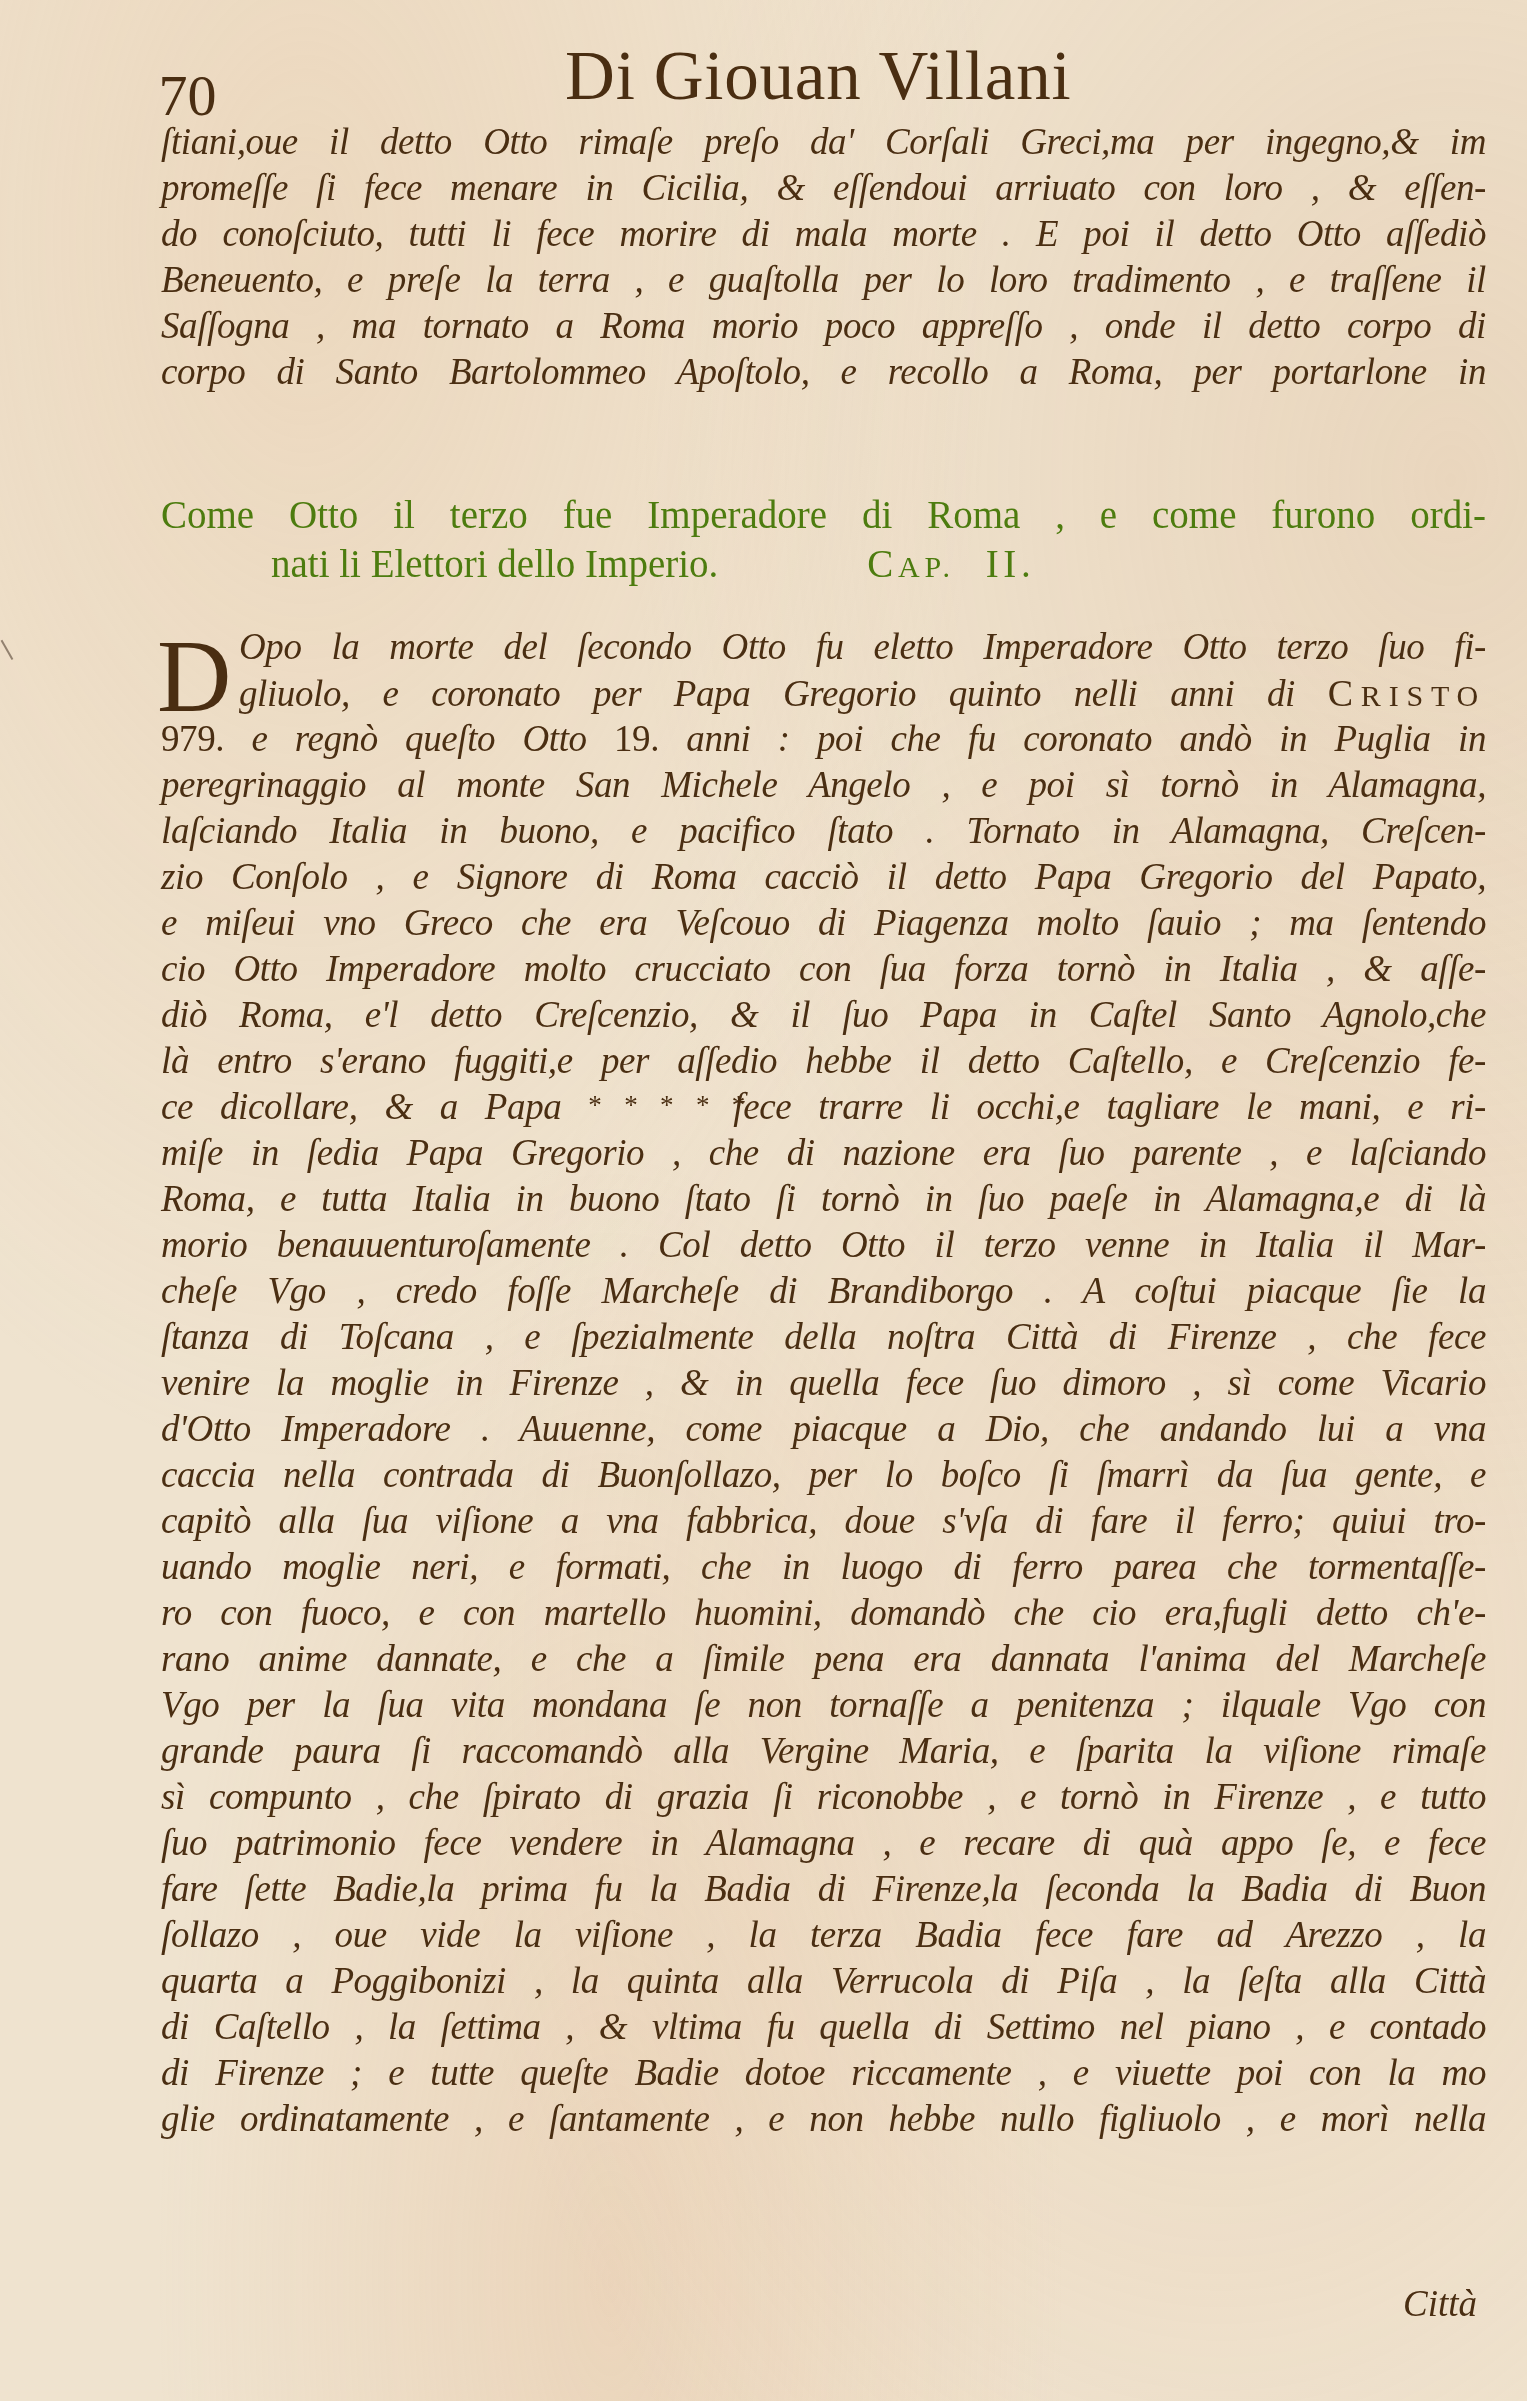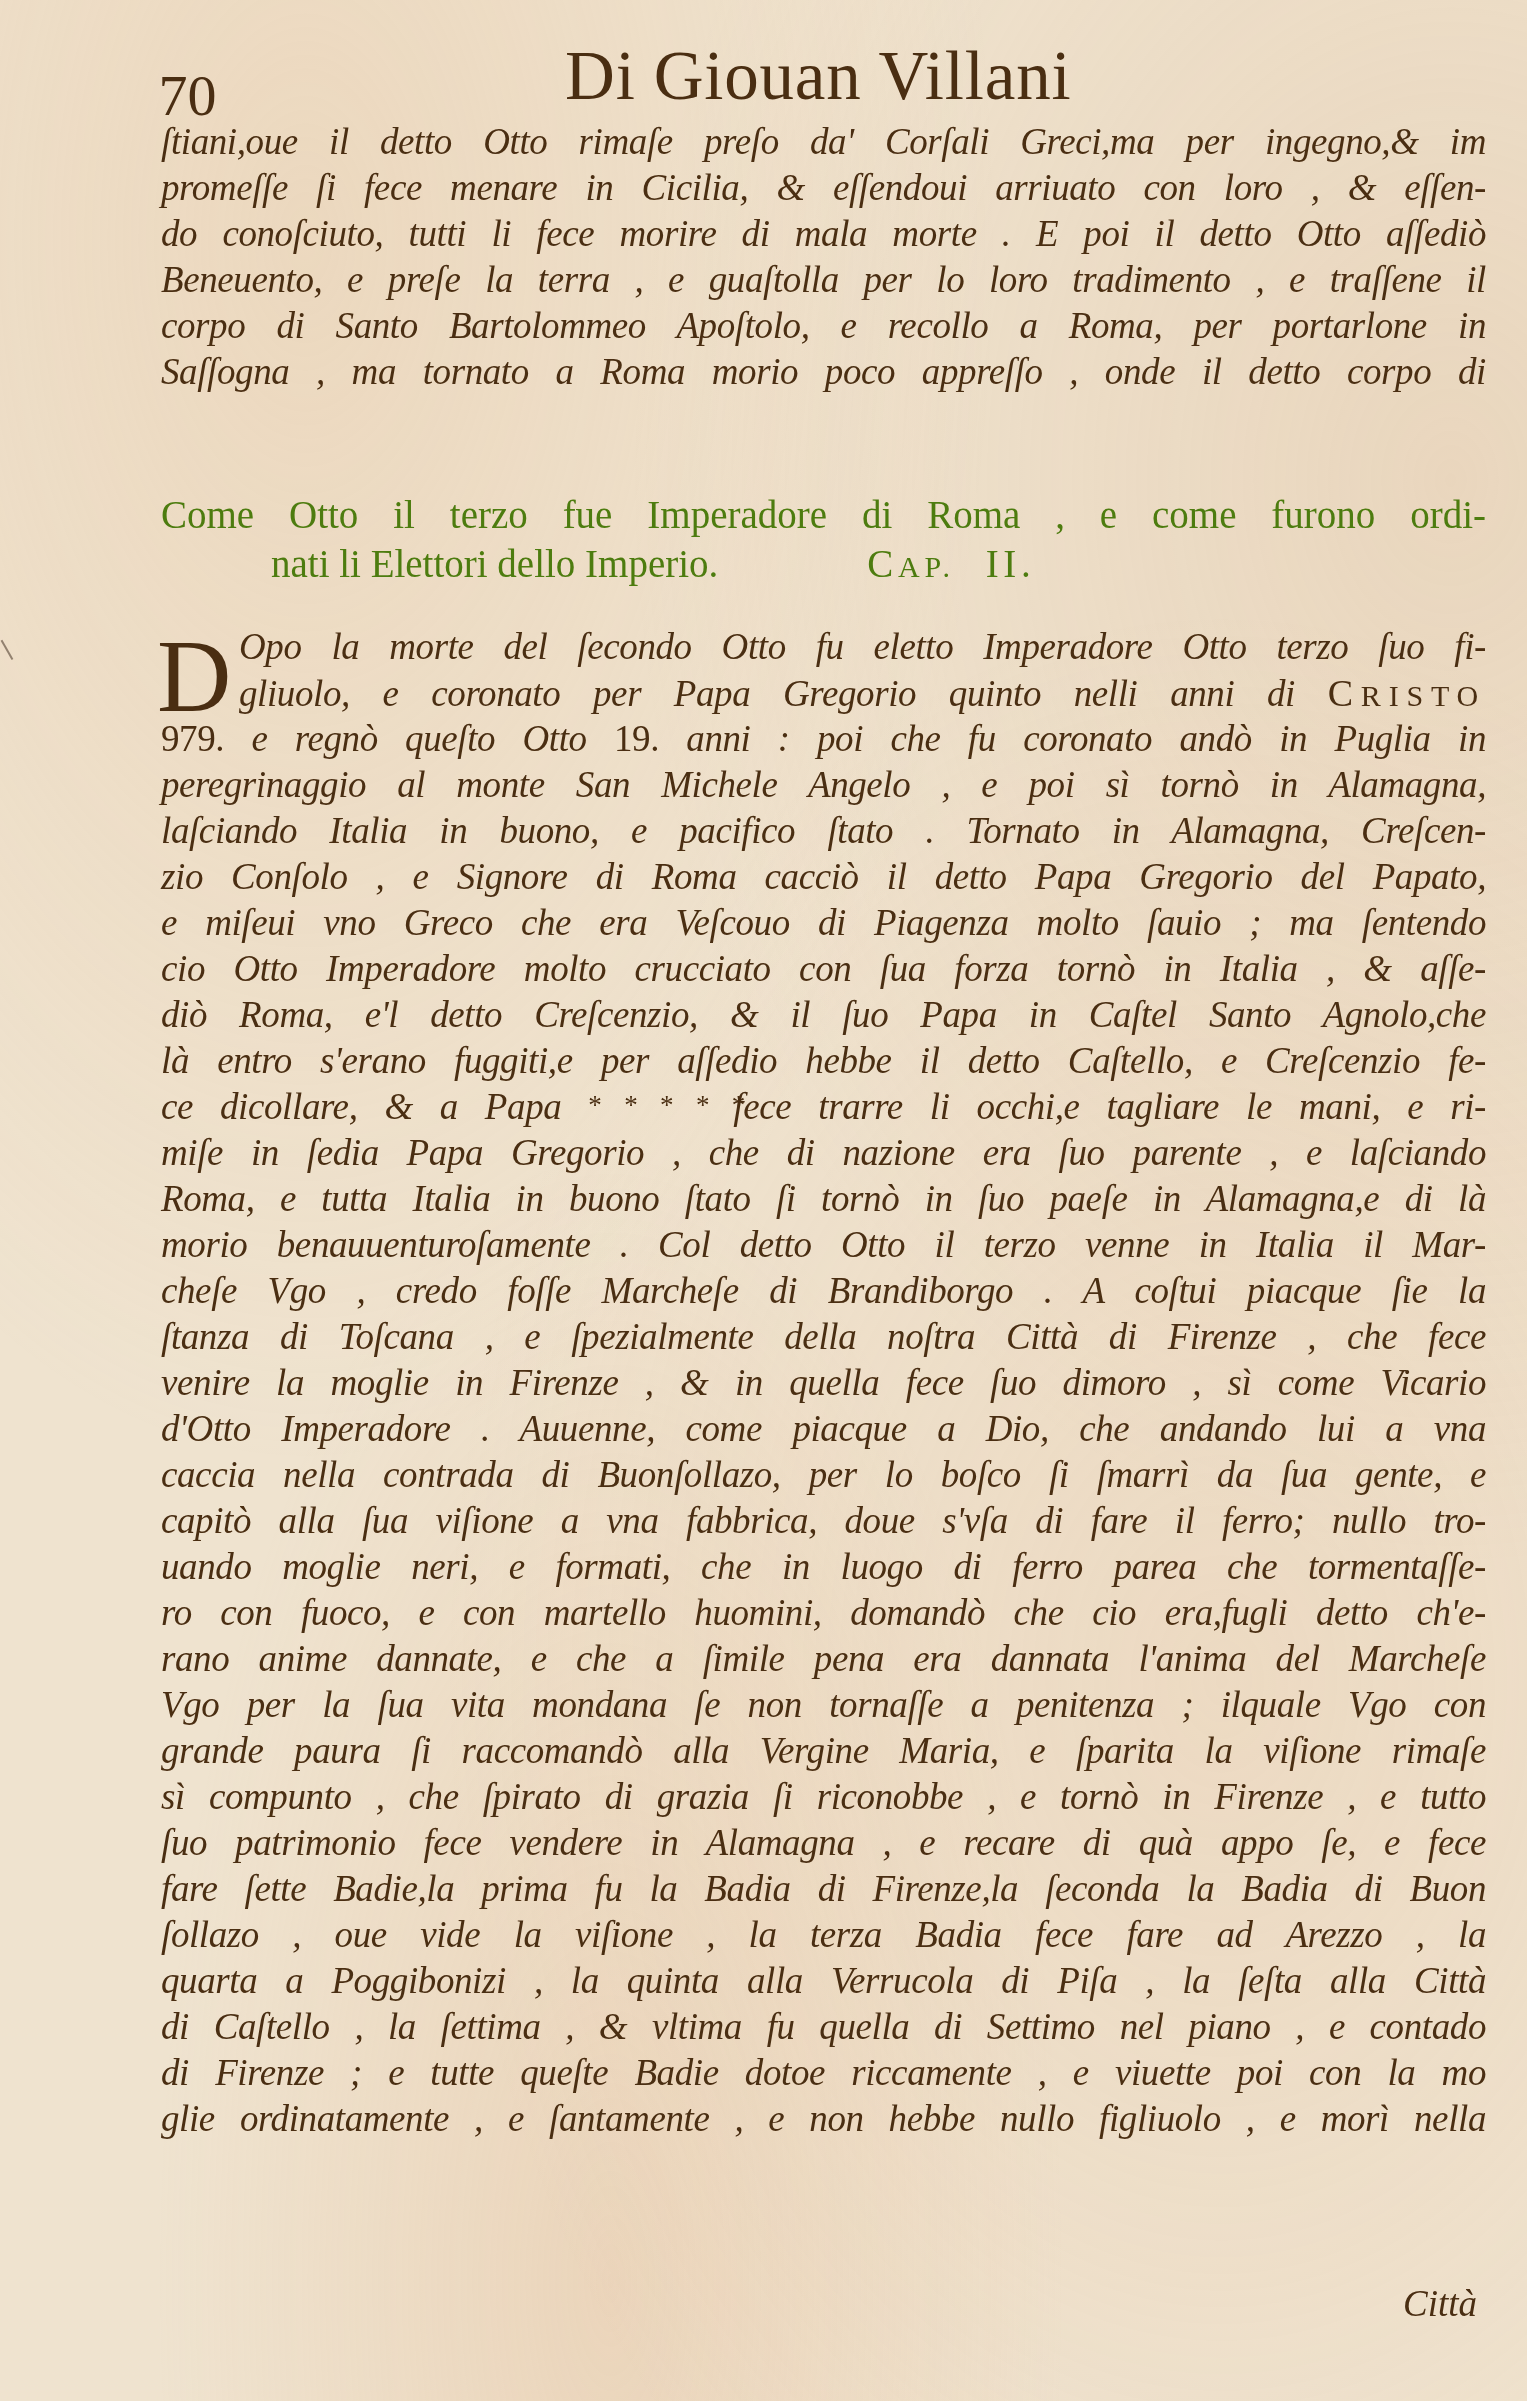--- a/index.html
+++ b/index.html
@@ -167,22 +167,22 @@
   <div class="running-head">
     <span class="page-number">70</span>
     <span class="running-title">Di Giouan Villani</span>
   </div>
 
   <div class="body-block block-1">
     <span class="line">ſtiani,oue il detto Otto rimaſe preſo da' Corſali Greci,ma per ingegno,&amp; im</span>
     <span class="line">promeſſe ſi fece menare in Cicilia, &amp; eſſendoui arriuato con loro , &amp; eſſen-</span>
     <span class="line">do conoſciuto, tutti li fece morire di mala morte . E poi il detto Otto aſſediò</span>
     <span class="line">Beneuento, e preſe la terra , e guaſtolla per lo loro tradimento , e traſſene il</span>
+    <span class="line">Saſſogna , ma tornato a Roma morio poco appreſſo , onde il detto corpo di</span>
     <span class="line">corpo di Santo Bartolommeo Apoſtolo, e recollo a Roma, per portarlone in</span>
-    <span class="line">Saſſogna , ma tornato a Roma morio poco appreſſo , onde il detto corpo di</span>
   </div>
 
   <div class="chapter-heading">
     <span class="h-line1">Come Otto il terzo fue Imperadore di Roma , e come furono ordi-</span>
     <span class="h-line2"><span>nati li Elettori dello Imperio.</span><span class="cap-label"><span>C</span><span class="sc">AP.</span></span><span class="cap-num">II.</span></span>
   </div>
 
   <div class="drop-cap">D</div>
 
   <div class="body-block block-2">
@@ -198,21 +198,21 @@
     <span class="line">là entro s'erano fuggiti,e per aſſedio hebbe il detto Caſtello, e Creſcenzio fe-</span>
     <span class="line"><span>ce dicollare, &amp; a Papa</span> <span class="asterisks">* * * * *</span> <span>fece trarre li occhi,e tagliare le mani, e ri-</span></span>
     <span class="line">miſe in ſedia Papa Gregorio , che di nazione era ſuo parente , e laſciando</span>
     <span class="line">Roma, e tutta Italia in buono ſtato ſi tornò in ſuo paeſe in Alamagna,e di là</span>
     <span class="line">morio benauuenturoſamente . Col detto Otto il terzo venne in Italia il Mar-</span>
     <span class="line">cheſe Vgo , credo foſſe Marcheſe di Brandiborgo . A coſtui piacque ſie la</span>
     <span class="line">ſtanza di Toſcana , e ſpezialmente della noſtra Città di Firenze , che fece</span>
     <span class="line">venire la moglie in Firenze , &amp; in quella fece ſuo dimoro , sì come Vicario</span>
     <span class="line">d'Otto Imperadore . Auuenne, come piacque a Dio, che andando lui a vna</span>
     <span class="line">caccia nella contrada di Buonſollazo, per lo boſco ſi ſmarrì da ſua gente, e</span>
-    <span class="line">capitò alla ſua viſione a vna fabbrica, doue s'vſa di fare il ferro; nullo tro-</span>
+    <span class="line">capitò alla ſua viſione a vna fabbrica, doue s'vſa di fare il ferro; quiui tro-</span>
     <span class="line">uando moglie neri, e formati, che in luogo di ferro parea che tormentaſſe-</span>
     <span class="line">ro con fuoco, e con martello huomini, domandò che cio era,fugli detto ch'e-</span>
     <span class="line">rano anime dannate, e che a ſimile pena era dannata l'anima del Marcheſe</span>
     <span class="line">Vgo per la ſua vita mondana ſe non tornaſſe a penitenza ; ilquale Vgo con</span>
     <span class="line">grande paura ſi raccomandò alla Vergine Maria, e ſparita la viſione rimaſe</span>
     <span class="line">sì compunto , che ſpirato di grazia ſi riconobbe , e tornò in Firenze , e tutto</span>
     <span class="line">ſuo patrimonio fece vendere in Alamagna , e recare di quà appo ſe, e fece</span>
     <span class="line">fare ſette Badie,la prima fu la Badia di Firenze,la ſeconda la Badia di Buon</span>
     <span class="line">ſollazo , oue vide la viſione , la terza Badia fece fare ad Arezzo , la</span>
     <span class="line">quarta a Poggibonizi , la quinta alla Verrucola di Piſa , la ſeſta alla Città</span>

